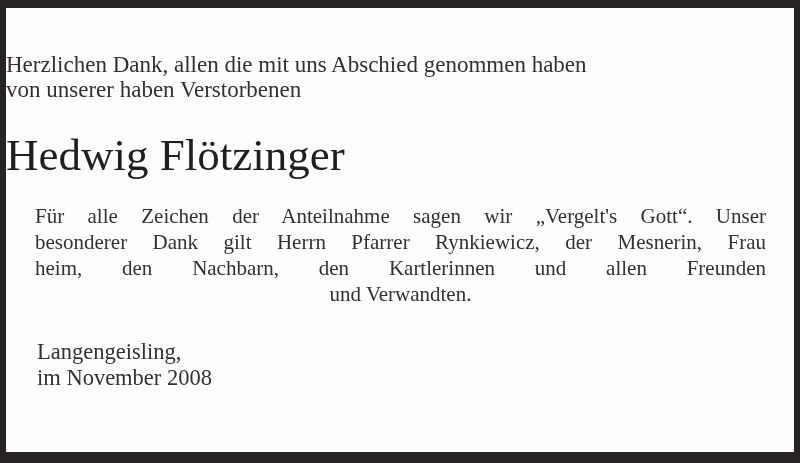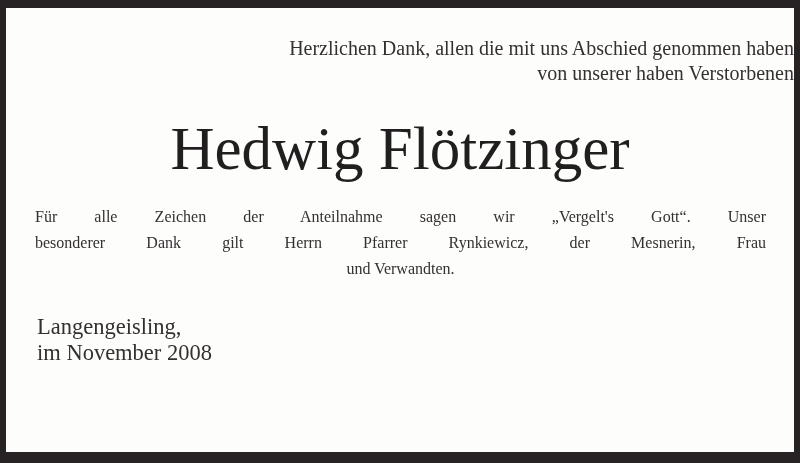--- a/index.html
+++ b/index.html
@@ -18,35 +18,34 @@
     border-color: var(--frame);
     border-top-width: 8px;
     border-left-width: 6px;
     border-right-width: 6px;
     border-bottom-width: 11px;
     font-family: "Liberation Serif", "DejaVu Serif", serif;
     color: var(--text);
     overflow: hidden;
   }
   .opening {
-    margin-top: 28px;
-    text-align: right;
-    font-size: 20px;
+    margin-top: 44px;
+    text-align: left;
+    font-size: 23px;
     line-height: 25px;
   }
   .deceased-name {
-    margin-top: 40px;
-    text-align: center;
-    font-size: 61px;
+    margin-top: 30px;
+    font-size: 45px;
     line-height: 46px;
     color: #211e1f;
   }
   .paragraph {
-    margin: 32px 28px 0 29px;
-    font-size: 16px;
+    margin: 25px 28px 0 29px;
+    font-size: 21px;
     line-height: 26px;
   }
   .para-line {
     text-align: justify;
     text-align-last: justify;
     white-space: normal;
   }
   .para-line.last {
     text-align: right;
     text-align-last: center;
@@ -73,20 +72,21 @@
   <div class="opening">
     <div>Herzlichen Dank, allen die mit uns Abschied genommen haben</div>
     <div>von unserer haben Verstorbenen</div>
   </div>
 
   <div class="deceased-name">Hedwig Flötzinger</div>
 
   <div class="paragraph">
     <div class="para-line">Für alle Zeichen der Anteilnahme sagen wir „Vergelt's Gott“. Unser</div>
     <div class="para-line">besonderer Dank gilt Herrn Pfarrer Rynkiewicz, der Mesnerin, Frau</div>
+    <div class="para-line">heim, den Nachbarn, den Kartlerinnen und allen Freunden</div>
     <div class="para-line last">und Verwandten.</div>
   </div>
 
   <div class="footer">
     <div>
       <div>Langengeisling,</div>
       <div>im November 2008</div>
     </div>
   </div>
 

